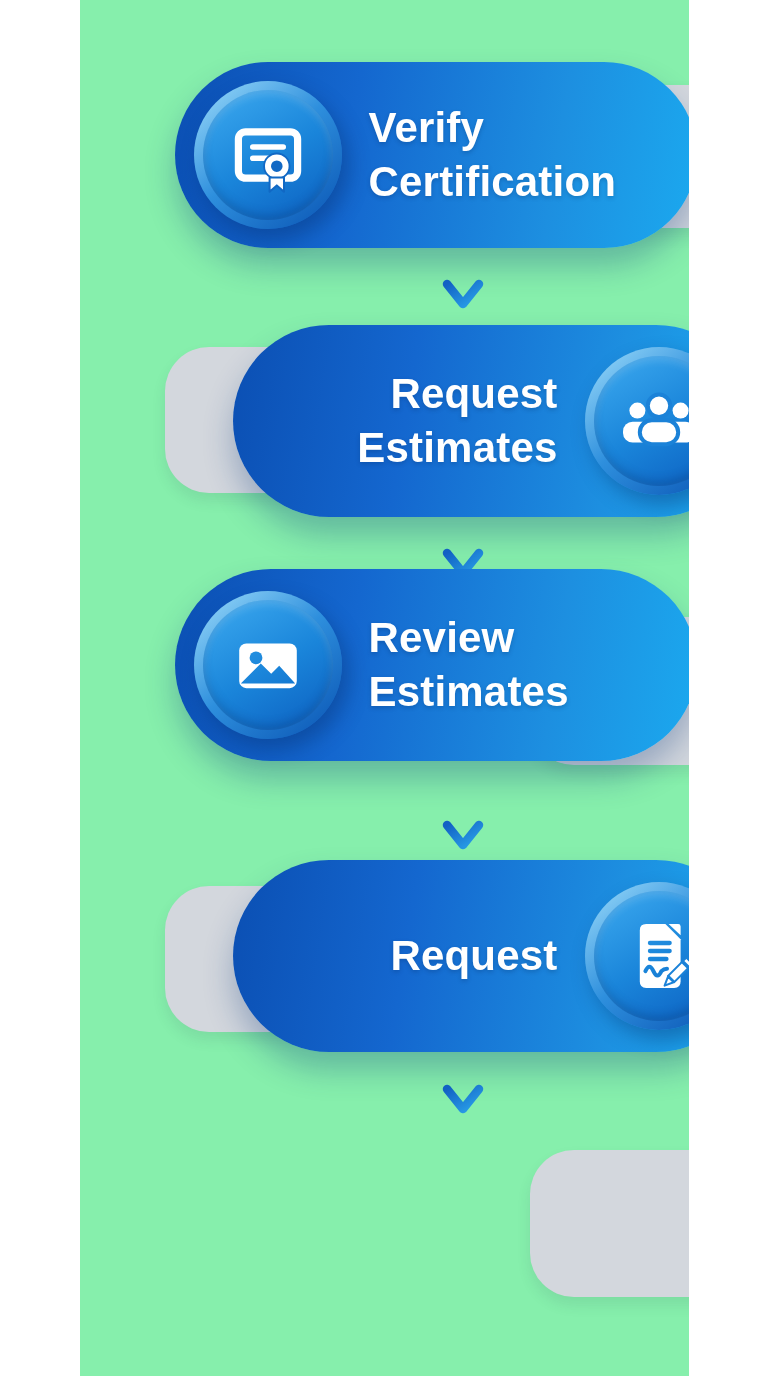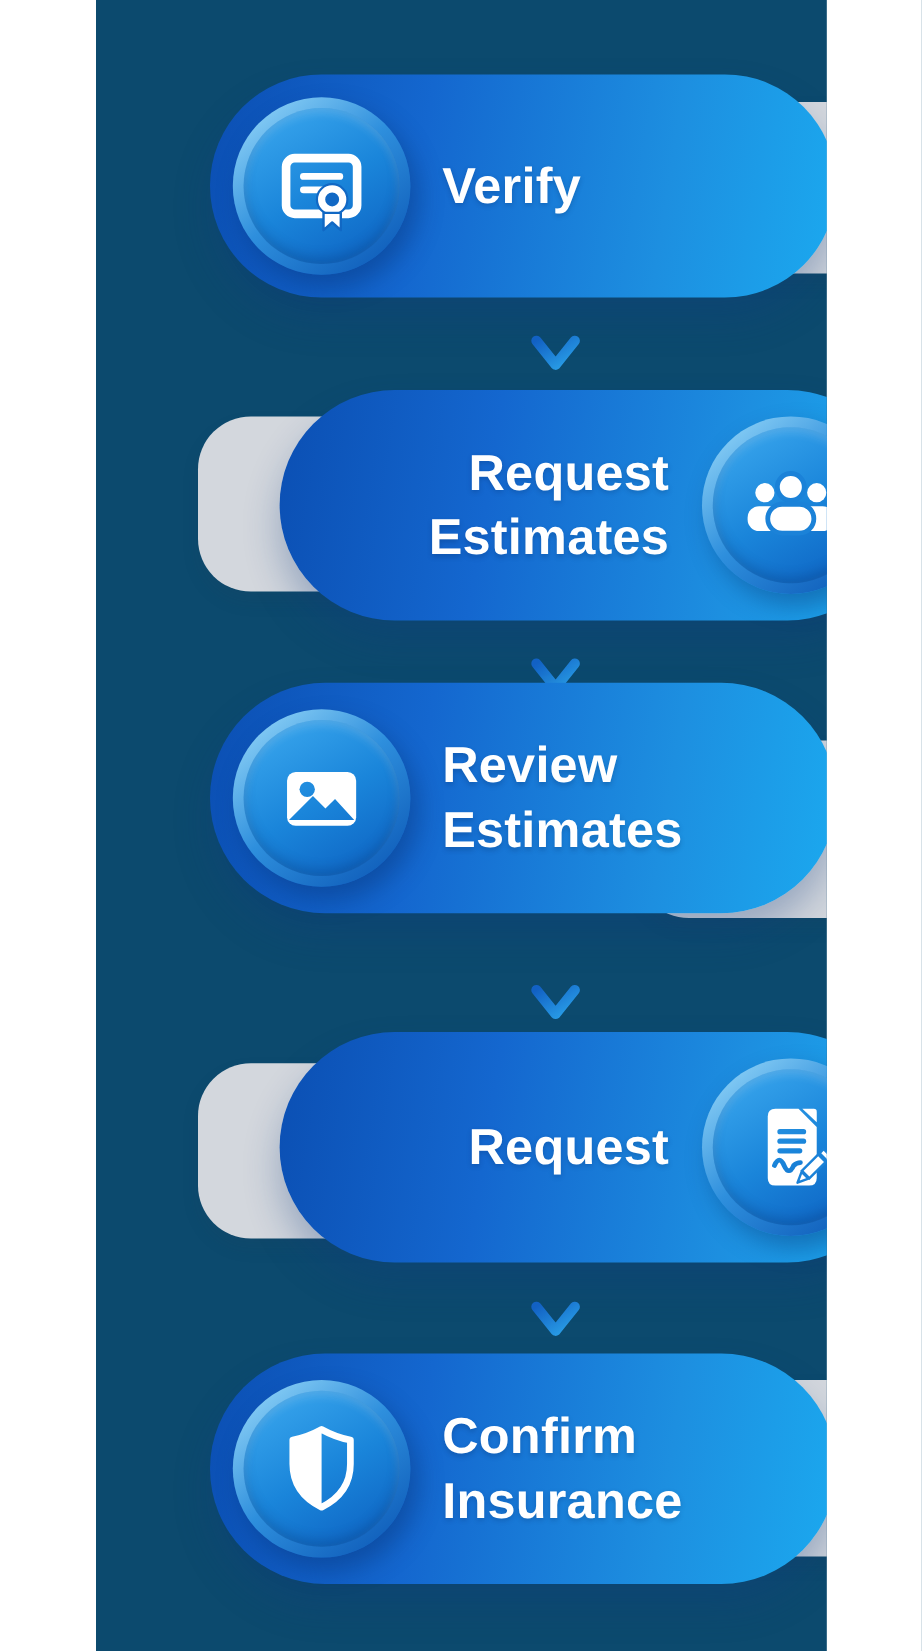--- a/index.html
+++ b/index.html
@@ -1,21 +1,21 @@
 <!DOCTYPE html>
 <html><head>
 <meta charset="utf-8">
 <style>
   html, body { margin: 0; padding: 0; background: #ffffff; }
   .canvas {
     position: relative;
     width: 609px;
     height: 1376px;
     margin: 0 auto;
-    background: #0c4a6e;
+    background: #86efac;
     overflow: hidden;
     font-family: "Liberation Sans", "DejaVu Sans", sans-serif;
   }
 
   
   .tab {
     position: absolute;
     background: #d3d7dd;
     border-radius: 44px;
     box-shadow: 0 8px 14px rgba(40,55,80,0.10);
@@ -90,20 +90,21 @@
           <path d="M31 40 H69" stroke="#fff" stroke-width="7" stroke-linecap="round"></path>
           <path d="M31 54 H57" stroke="#fff" stroke-width="7" stroke-linecap="round"></path>
           <circle cx="61" cy="64" r="17" fill="#1168c4"></circle>
           <circle cx="61" cy="64" r="11" fill="none" stroke="#fff" stroke-width="7.5"></circle>
           <path d="M52 78 h18 v18 l-9 -8 -9 8 z" fill="#fff" stroke="#1168c4" stroke-width="2.5" stroke-linejoin="round"></path>
         </svg>
       </div>
     </div>
     <div class="title">
       <span class="line">Verify</span>
+      <span class="line">Certification</span>
     </div>
   </div>
 
   <div class="arrow" style="top:257px;">
     <svg viewBox="0 0 44 54">
       <defs>
           <linearGradient id="ag1" x1="0" y1="0" x2="1" y2="1">
         <stop offset="0" stop-color="#1261c4"></stop>
             <stop offset="1" stop-color="#2ba3ea"></stop>
       </linearGradient>
@@ -217,33 +218,14 @@
         <stop offset="0" stop-color="#1261c4"></stop>
             <stop offset="1" stop-color="#2ba3ea"></stop>
       </linearGradient>
         </defs>
       <path d="M22 4 V37" stroke="url(#ag4)" stroke-width="8.5" stroke-linecap="round" fill="none"></path>
       <path d="M6 27 L22 47 L38 27" stroke="url(#ag4)" stroke-width="8.5" stroke-linecap="round" stroke-linejoin="round" fill="none"></path>
     </svg>
   </div>
 
   <div class="tab" style="left:450px; top:1150px; width:232px; height:147px;"></div>
-  <div class="pill" style="left:95px; top:1128px; width:522px; height:192px;">
-    <div class="badge">
-      <div class="badge-inner">
-        <svg viewBox="0 0 100 100">
-          <defs>
-              <clipPath id="shl">
-                <rect x="0" y="0" width="50" height="100"></rect>
-              </clipPath>
-            </defs>
-          <path d="M50 9 C41 14 31 18 20 20 L20 45 C20 67 32 81 50 90 C68 81 80 67 80 45 L80 20 C69 18 59 14 50 9 Z" fill="#fff" clip-path="url(#shl)"></path>
-          <path d="M50 9 C41 14 31 18 20 20 L20 45 C20 67 32 81 50 90 C68 81 80 67 80 45 L80 20 C69 18 59 14 50 9 Z" fill="none" stroke="#fff" stroke-width="7" stroke-linejoin="round"></path>
-        </svg>
-      </div>
-    </div>
-    <div class="title">
-      <span class="line">Confirm</span>
-      <span class="line">Insurance</span>
-    </div>
-  </div>
 
 </div>
 
 </body></html>

